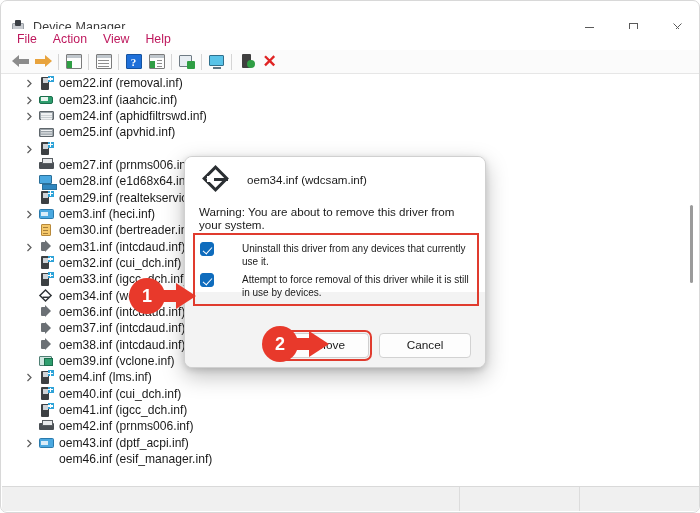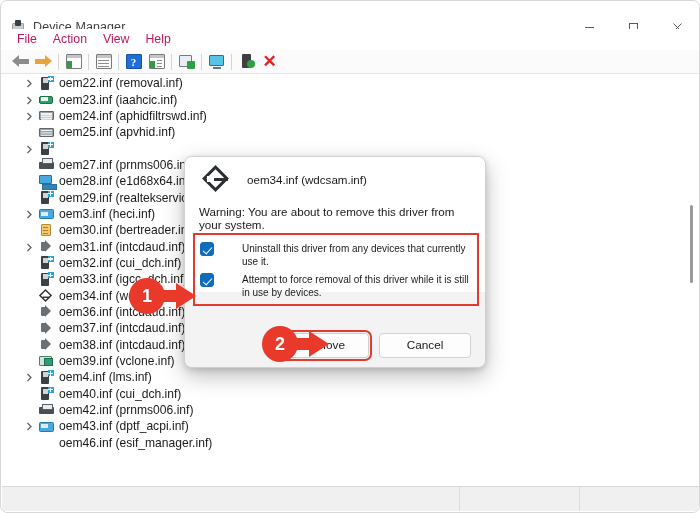--- a/index.html
+++ b/index.html
@@ -818,20 +818,30 @@
             <div class="di-chip-body"></div>
             <div class="di-chip-sc"></div>
             <div class="di-chip-plus"></div>
           </div>
         </span>
         <span class="row-label">oem40.inf (cui_dch.inf)</span>
       </div>
       <div class="tree-row">
         <span class="row-icon">
           <div class="di">
+            <div class="di-chip-body"></div>
+            <div class="di-chip-sc"></div>
+            <div class="di-chip-plus"></div>
+          </div>
+        </span>
+        <span class="row-label">oem41.inf (igcc_dch.inf)</span>
+      </div>
+      <div class="tree-row">
+        <span class="row-icon">
+          <div class="di">
             <div class="di-print"></div>
           </div>
         </span>
         <span class="row-label">oem42.inf (prnms006.inf)</span>
       </div>
       <div class="tree-row">
         <span class="chev">
           <svg width="7" height="9" viewBox="0 0 7 9">
             <polyline points="1.5,1 5,4.5 1.5,8" fill="none" stroke="#5b5b5b" stroke-width="1.2"></polyline>
           </svg>

